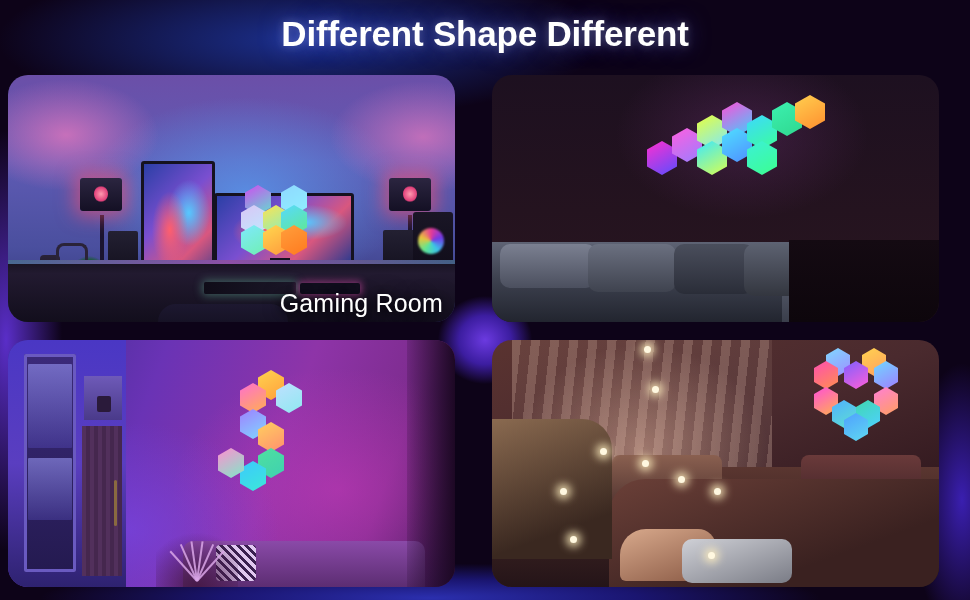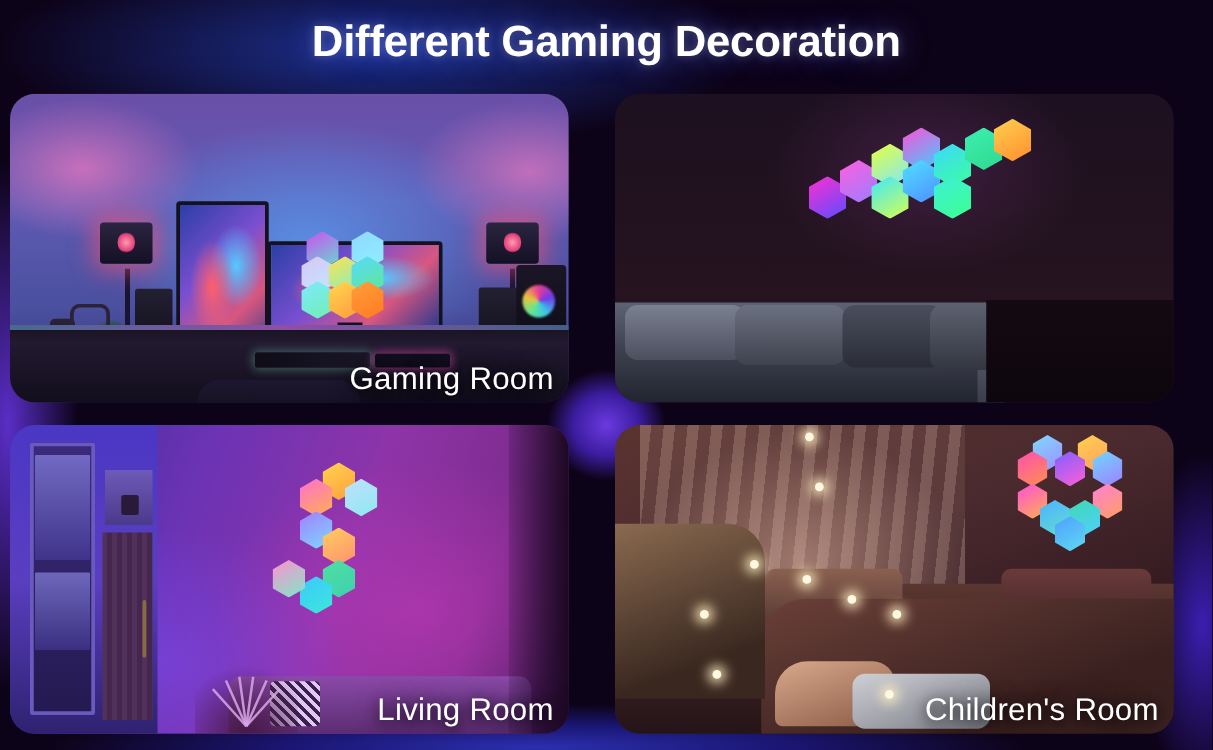--- a/index.html
+++ b/index.html
@@ -188,21 +188,21 @@
 </style>
 </head>
 <body>
 
 <div id="bg-glow-top"></div>
 <div id="bg-glow-left"></div>
 <div id="bg-glow-right"></div>
 <div id="bg-glow-mid"></div>
 <div id="bg-glow-bottom"></div>
 
-<div id="page-title">Different Gaming Decoration</div>
+<div id="page-title">Different Shape Different</div>
 
 <div id="panel-grid">
 
   <div class="panel p-tl">
     <div class="scene">
       <div class="gm-wall"></div>
 
       <div class="gm-lamp-stem" style="left:92px;top:140px;height:62px;"></div>
       <div class="gm-lamp" style="left:72px;top:103px;"></div>
       <div class="gm-lamp-stem" style="left:400px;top:140px;height:62px;"></div>
@@ -307,21 +307,20 @@
           <div class="hex" style="left: 22px; top: 0px; width: 26px; height: 30px; background: linear-gradient(150deg, rgb(255, 210, 79) 0%, rgb(255, 159, 60) 100%);"></div>
           <div class="hex" style="left: 4px; top: 13px; width: 26px; height: 30px; background: linear-gradient(150deg, rgb(255, 111, 208) 0%, rgb(255, 176, 79) 100%);"></div>
           <div class="hex" style="left: 40px; top: 13px; width: 26px; height: 30px; background: linear-gradient(150deg, rgb(191, 224, 255) 0%, rgb(143, 232, 240) 100%);"></div>
           <div class="hex" style="left: 4px; top: 39px; width: 26px; height: 30px; background: linear-gradient(150deg, rgb(159, 127, 255) 0%, rgb(127, 216, 255) 100%);"></div>
           <div class="hex" style="left: 22px; top: 52px; width: 26px; height: 30px; background: linear-gradient(150deg, rgb(255, 207, 95) 0%, rgb(255, 143, 111) 100%);"></div>
           <div class="hex" style="left: 22px; top: 78px; width: 26px; height: 30px; background: linear-gradient(150deg, rgb(79, 224, 160) 0%, rgb(63, 208, 176) 100%);"></div>
           <div class="hex" style="left: 4px; top: 91px; width: 26px; height: 30px; background: linear-gradient(150deg, rgb(60, 200, 255) 0%, rgb(60, 232, 216) 100%);"></div>
           <div class="hex" style="left: -18px; top: 78px; width: 26px; height: 30px; background: linear-gradient(150deg, rgb(255, 143, 208) 0%, rgb(127, 232, 200) 100%);"></div>
         </div>
     </div>
-    <div class="room-label">Living Room</div>
   </div>
 
   <div class="panel p-br">
     <div class="scene">
       <div class="ch-wall"></div>
       <div class="ch-curtain"></div>
       <div class="ch-bed"></div>
       <div class="ch-pillowR"></div>
       <div class="ch-pillowM"></div>
       <div class="ch-blanket"></div>
@@ -344,16 +343,15 @@
           <div class="hex" style="left: 0px; top: 13px; width: 24px; height: 28px; background: linear-gradient(150deg, rgb(255, 79, 176) 0%, rgb(255, 143, 79) 100%);"></div>
           <div class="hex" style="left: 30px; top: 13px; width: 24px; height: 28px; background: linear-gradient(150deg, rgb(127, 95, 255) 0%, rgb(255, 95, 216) 100%);"></div>
           <div class="hex" style="left: 60px; top: 13px; width: 24px; height: 28px; background: linear-gradient(150deg, rgb(111, 216, 255) 0%, rgb(159, 127, 255) 100%);"></div>
           <div class="hex" style="left: 0px; top: 39px; width: 24px; height: 28px; background: linear-gradient(150deg, rgb(255, 79, 216) 0%, rgb(255, 176, 79) 100%);"></div>
           <div class="hex" style="left: 60px; top: 39px; width: 24px; height: 28px; background: linear-gradient(150deg, rgb(255, 127, 216) 0%, rgb(255, 159, 95) 100%);"></div>
           <div class="hex" style="left: 18px; top: 52px; width: 24px; height: 28px; background: linear-gradient(150deg, rgb(79, 176, 255) 0%, rgb(95, 224, 208) 100%);"></div>
           <div class="hex" style="left: 42px; top: 52px; width: 24px; height: 28px; background: linear-gradient(150deg, rgb(63, 216, 176) 0%, rgb(79, 208, 255) 100%);"></div>
           <div class="hex" style="left: 30px; top: 65px; width: 24px; height: 28px; background: linear-gradient(150deg, rgb(79, 160, 255) 0%, rgb(95, 216, 240) 100%);"></div>
         </div>
     </div>
-    <div class="room-label">Children's Room</div>
   </div>
 
 </div>
 
 </body></html>

